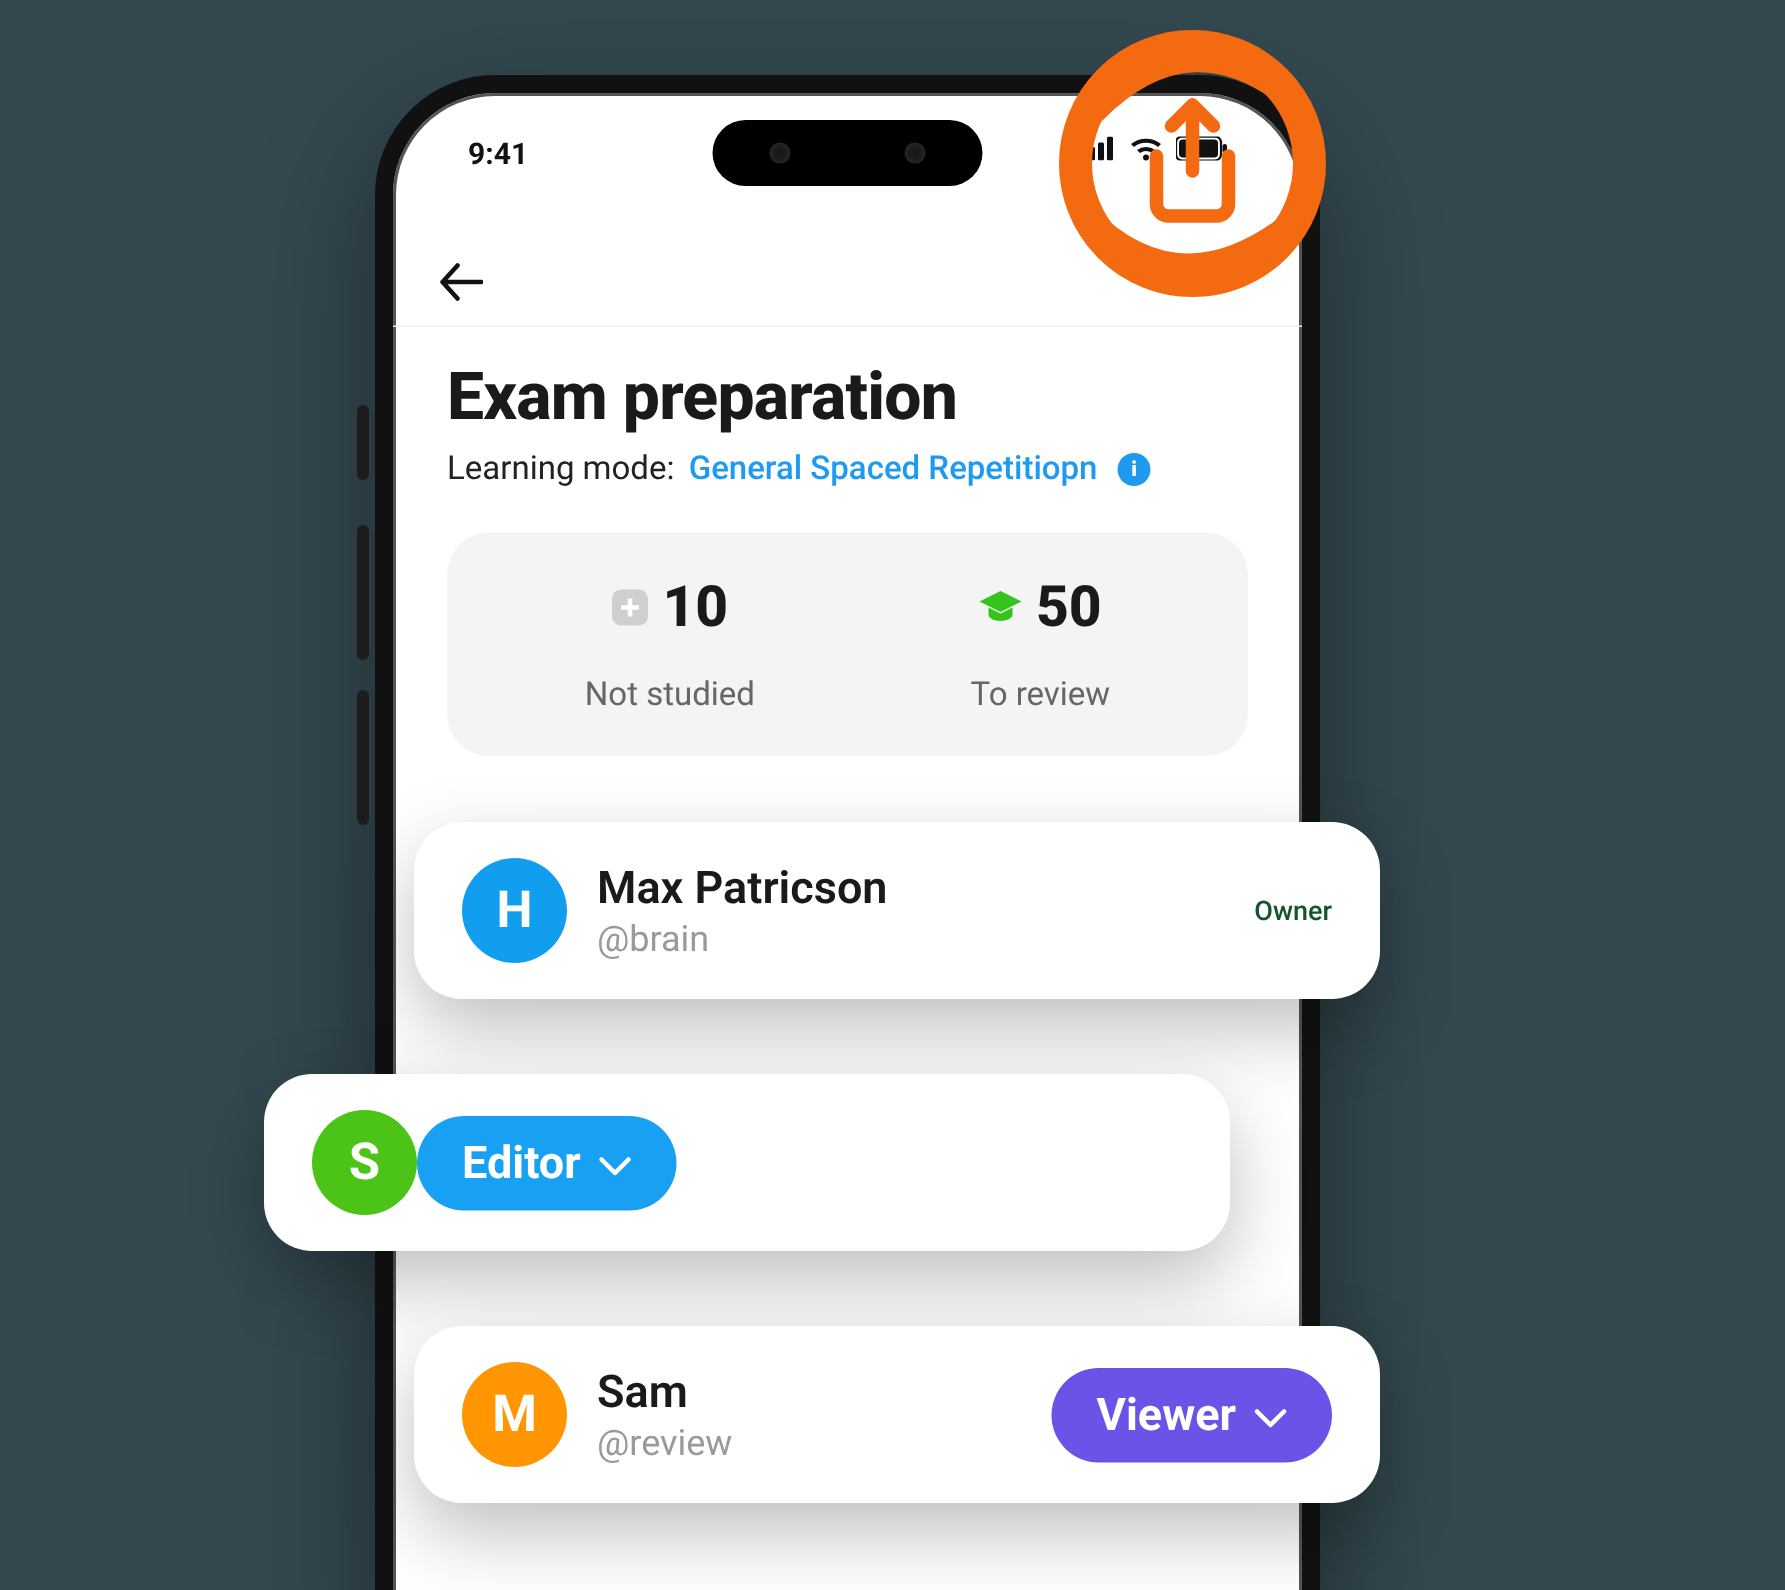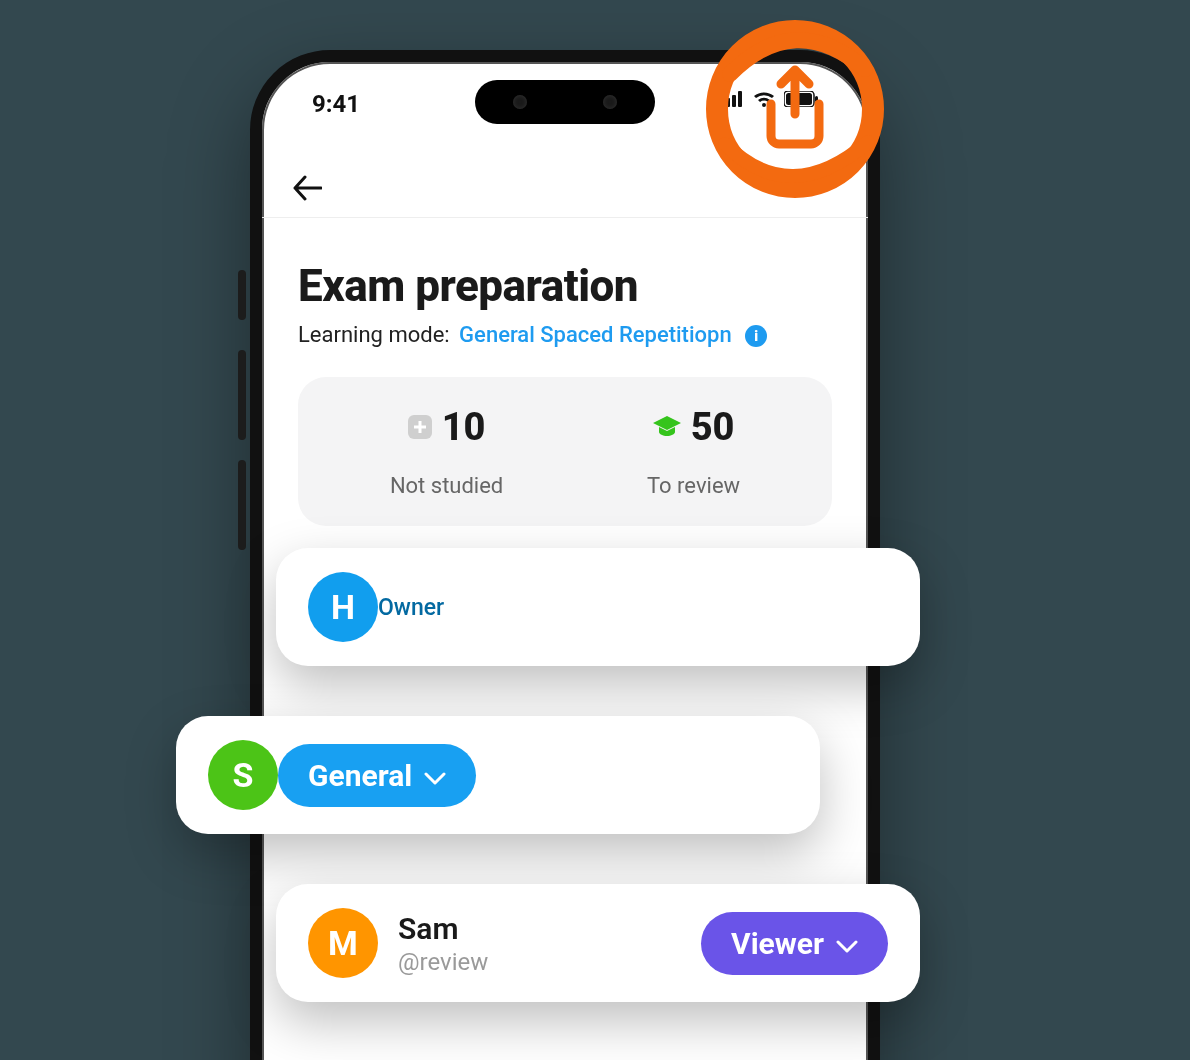--- a/index.html
+++ b/index.html
@@ -46,21 +46,21 @@
     display:flex;
     align-items:center;
     justify-content:space-around;
   }
   .notch .dot { width:14px;height:14px;border-radius:50%;background:#1a1a1a;box-shadow:inset 0 0 4px #333; }
 
   .statusbar {
     position: absolute;
     top: 28px;
     left: 50px;
-    font-size: 24px;
+    font-size: 20px;
     font-weight: 700;
     color: #111;
   }
   .status-right {
     position:absolute;
     top:28px;
     right:50px;
     display:flex;
     gap:8px;
     align-items:center;
@@ -75,21 +75,21 @@
     height: 56px;
     border-bottom: 1px solid #eee;
     display:flex;
     align-items:center;
     padding: 0 30px;
   }
   .back-btn { cursor:pointer; }
 
   .content {
     position: absolute;
-    top: 198px;
+    top: 176px;
     left: 0; right: 0;
     padding: 0 36px;
   }
   .page-title {
     font-size: 44px;
     font-weight: 800;
     color: #1a1a1a;
     letter-spacing: -0.5px;
   }
   .mode-line {
@@ -149,21 +149,21 @@
     display:flex;align-items:center;justify-content:center;
     color:#fff;font-size:34px;font-weight:700;
     flex-shrink:0;
   }
   .av-blue{background:#119eee;}
   .av-green{background:#4cc417;}
   .av-orange{background:#ff9500;}
   .person { margin-left:20px; flex:1; }
   .p-name { font-size:30px; font-weight:600; color:#1a1a1a; }
   .p-handle { font-size:24px; color:#9a9a9a; margin-top:2px; }
-  .role-text { font-size:23px; color:#0369a1; font-weight:500; }
+  .role-text { font-size:18px; color:#14532d; font-weight:500; }
   .role-pill {
     padding: 14px 30px;
     border-radius: 40px;
     color:#fff;
     font-size:30px;
     font-weight:700;
     display:flex;align-items:center;gap:12px;
     cursor:pointer;
   }
   .pill-blue { background:#18a0f2; }
@@ -258,27 +258,31 @@
         <div class="stat-label">To review</div>
       </div>
     </div>
 
     <div class="section-title">Participants</div>
   </div>
 </div>
 
 <div class="card card1">
   <div class="avatar av-blue">H</div>
+  <div class="person">
+    <div class="p-name">Max Patricson</div>
+    <div class="p-handle">@brain</div>
+  </div>
   <div class="role-text">Owner</div>
 </div>
 
 <div class="card card2">
   <div class="avatar av-green">S</div>
   <div class="role-pill pill-blue">
-    <span>General</span>
+    <span>Editor</span>
     <span class="chev">
       <svg width="22" height="14" viewBox="0 0 22 14">
           <path d="M2 2l9 9 9-9" stroke="#fff" stroke-width="3" fill="none" stroke-linecap="round" stroke-linejoin="round"></path>
         </svg>
     </span>
   </div>
 </div>
 
 <div class="card card3">
   <div class="avatar av-orange">M</div>

